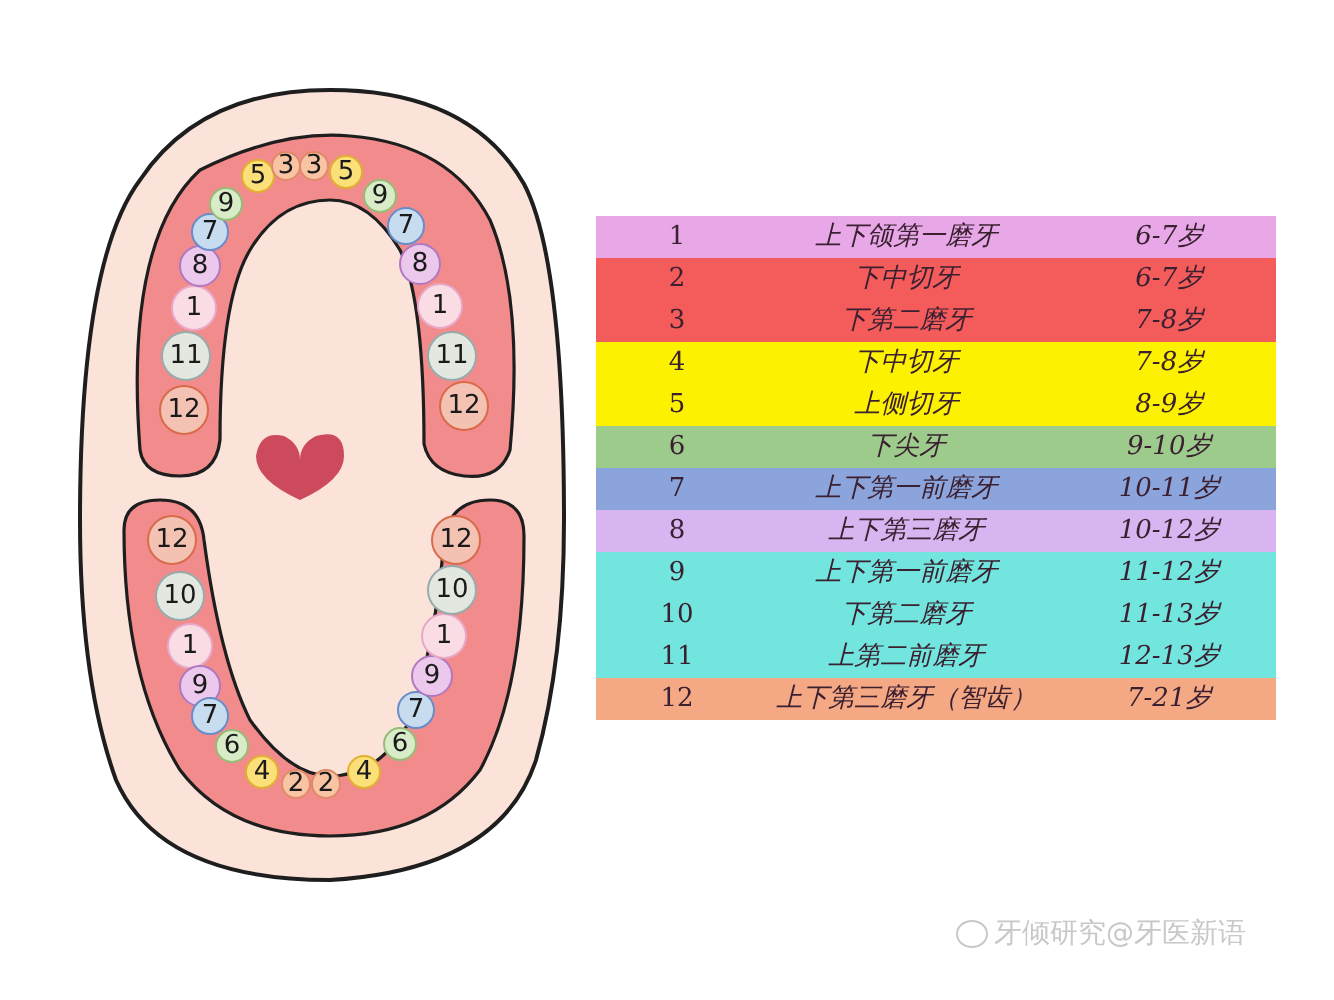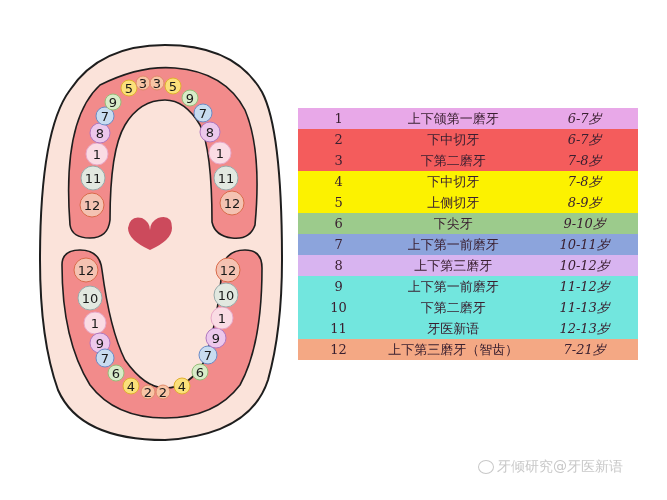--- a/index.html
+++ b/index.html
@@ -3,21 +3,21 @@
 <meta charset="utf-8">
 <style>
   html, body { margin:0; padding:0; }
   body { width:667px; height:500px; background:#ffffff; position:relative; overflow:hidden;
          font-family:"DejaVu Serif", serif; }
   #mouth { position:absolute; left:0; top:0; width:300px; height:500px; }
   .tooth-label { font-family:"DejaVu Sans", sans-serif; font-size:13px; fill:#1a1a1a; text-anchor:middle; dominant-baseline:central; }
   #tooth-table { position:absolute; left:298px; top:108px; width:340px; border-collapse:collapse; }
   #tooth-table td { height:21px; padding:0; font-size:13px; color:#3a2030; text-align:center; line-height:21px; }
   #tooth-table td.num { width:82px; }
-  #tooth-table td.name { width:150px; }
+  #tooth-table td.name { width:150px;font-style:italic; }
   #tooth-table td.age { width:108px; padding-left:4px;font-style:italic; }
   #watermark { position:absolute; left:478px; top:458px; font-family:"DejaVu Sans", sans-serif; font-size:14px; color:#c8c8c8; display:flex; align-items:center; gap:3px;text-align:center; }
   #watermark .wm-icon { width:14px; height:12px; border:1.5px solid #c8c8c8; border-radius:50%; display:inline-block; position:relative; }
 </style>
 </head>
 <body>
 
 <svg id="mouth" viewBox="0 0 300 500">
 
   <path d="M70,90 Q100,45 165,45 Q235,45 262,92 Q282,130 282,260 Q282,330 268,380 Q250,435 165,440 Q80,440 58,390 Q40,340 40,260 Q40,130 70,90 Z" fill="#fbe3da" stroke="#1e1e1e" stroke-width="2"></path>
@@ -146,21 +146,21 @@
         <td class="name">上下第一前磨牙</td>
         <td class="age">11-12岁</td>
       </tr>
       <tr style="background: rgb(114, 230, 222);">
         <td class="num">10</td>
         <td class="name">下第二磨牙</td>
         <td class="age">11-13岁</td>
       </tr>
       <tr style="background: rgb(114, 230, 222);">
         <td class="num">11</td>
-        <td class="name">牙医新语</td>
+        <td class="name">上第二前磨牙</td>
         <td class="age">12-13岁</td>
       </tr>
       <tr style="background: rgb(244, 168, 132);">
         <td class="num">12</td>
         <td class="name">上下第三磨牙（智齿）</td>
         <td class="age">7-21岁</td>
       </tr>
     </tbody>
 </table>
 

